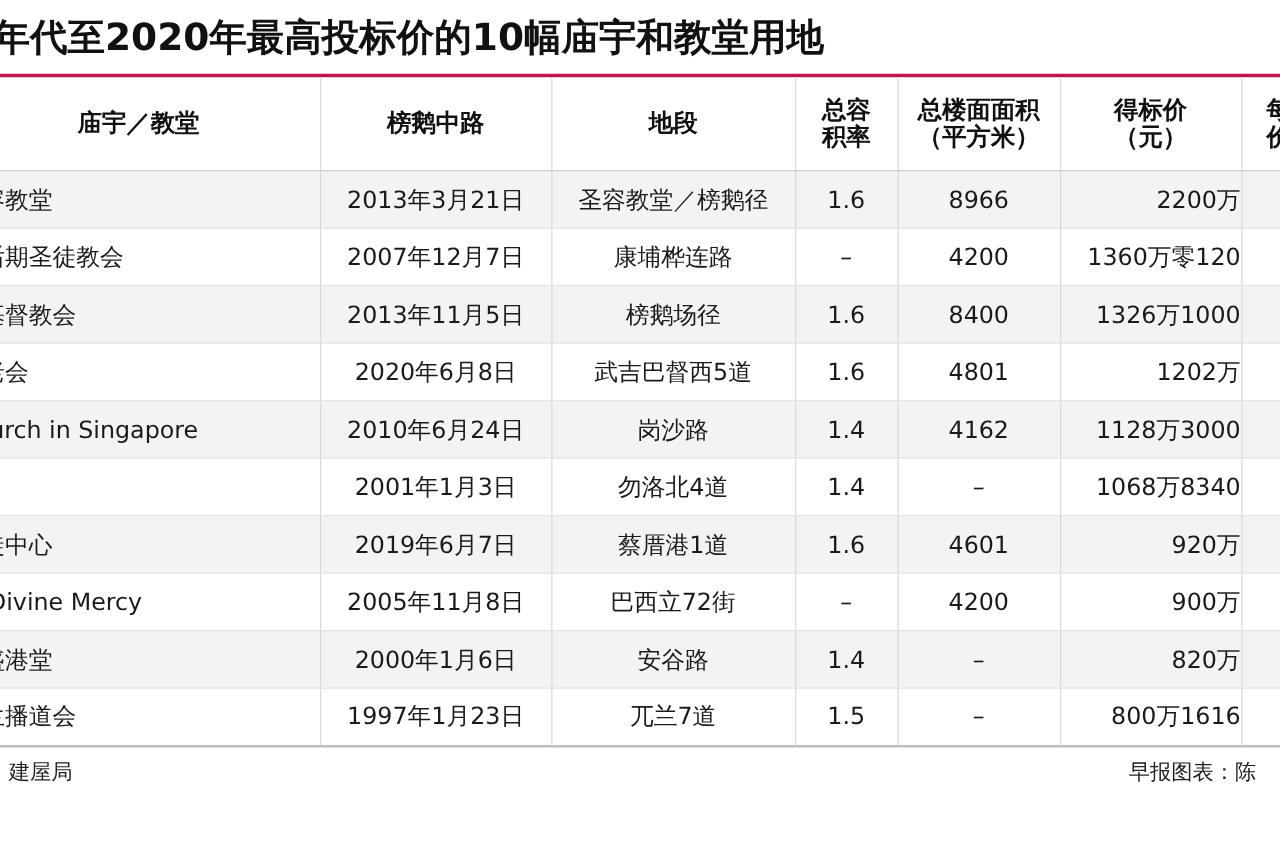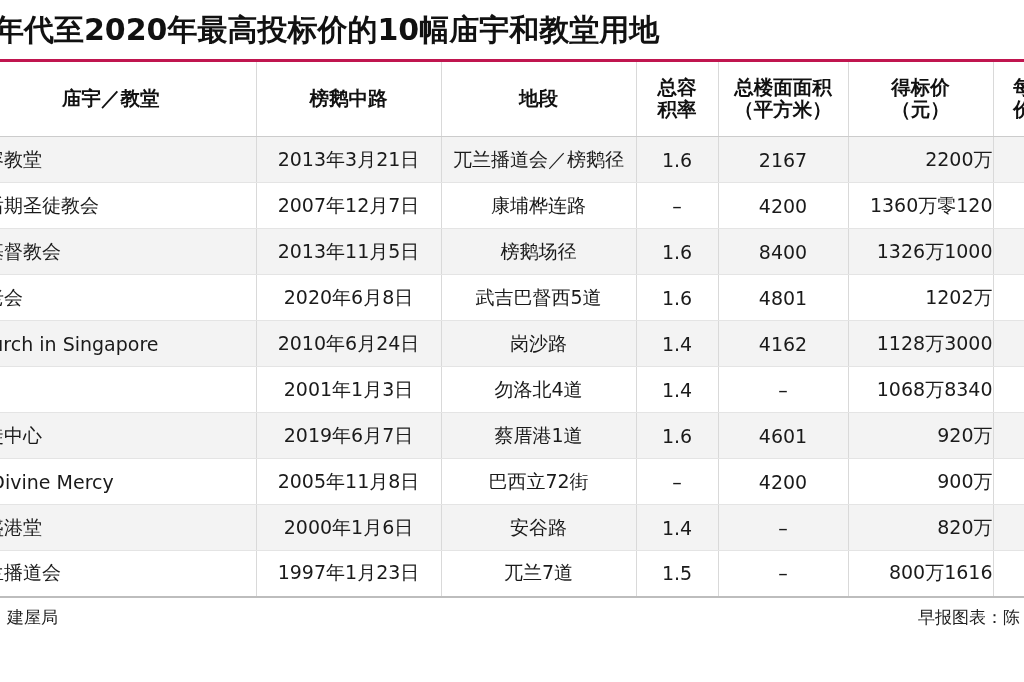--- a/index.html
+++ b/index.html
@@ -114,21 +114,21 @@
     align-items: flex-start;
     font-size: 17px;
     color: #222;
     padding-top: 8px;
   }
   .footer .left {
     margin-left: -10px;
     white-space: nowrap;
   }
   .footer .right {
-    margin-right: 4px;
+    margin-right: 19px;
     white-space: nowrap;
   }
 </style>
 </head>
 <body>
 
 <div class="page">
 
   <div class="title">年代至2020年最高投标价的10幅庙宇和教堂用地</div>
   <div class="title-rule"></div>
@@ -164,23 +164,23 @@
           <th>
             <div>每</div>
             <div>价</div>
           </th>
         </tr>
       </thead>
       <tbody>
         <tr>
           <td class="c-name">圣容教堂</td>
           <td class="c-date">2013年3月21日</td>
-          <td class="c-loc">兀兰播道会／榜鹅径</td>
-          <td class="c-plot">1.6</td>
-          <td class="c-area">2167</td>
+          <td class="c-loc">圣容教堂／榜鹅径</td>
+          <td class="c-plot">1.6</td>
+          <td class="c-area">8966</td>
           <td class="c-price">2200万</td>
           <td class="c-unit"></td>
         </tr>
         <tr>
           <td class="c-name">督后期圣徒教会</td>
           <td class="c-date">2007年12月7日</td>
           <td class="c-loc">康埔桦连路</td>
           <td class="c-plot">–</td>
           <td class="c-area">4200</td>
           <td class="c-price">1360万零120</td>

